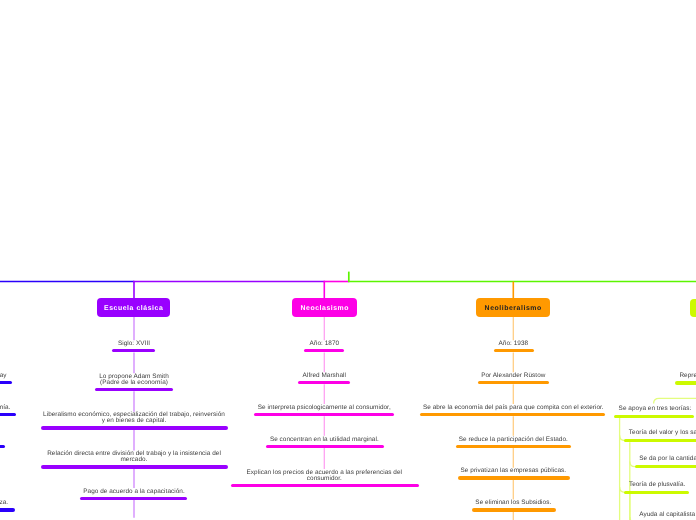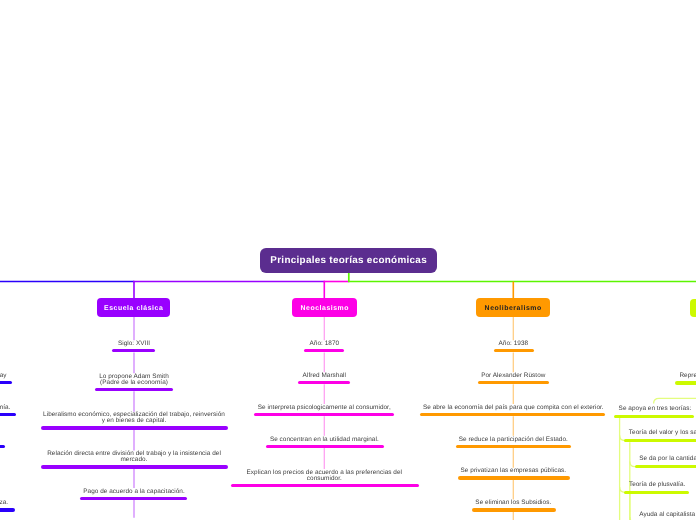--- a/index.html
+++ b/index.html
@@ -48,21 +48,20 @@
       <line x1="513.3" y1="511.59999999999997" x2="513.3" y2="520" stroke="#ffcc80" stroke-width="1.25"></line>
       <path d="M 700 398.4 L 659 398.4 Q 653.6 398.4 653.6 403.6" fill="none" stroke="#e4fd7f" stroke-width="1.3"></path>
       <line x1="619.6" y1="418" x2="619.6" y2="520" stroke="#e4fd7f" stroke-width="1.3"></line>
       <line x1="629.8000000000001" y1="442.2" x2="629.8000000000001" y2="520" stroke="#e4fd7f" stroke-width="1.3"></line>
       <line x1="629.9" y1="494" x2="629.9" y2="520" stroke="#e4fd7f" stroke-width="1.3"></line>
       <path d="M 619.6 435.3 Q 619.6 440.5 624.8000000000001 440.5 L 625.7 440.5" fill="none" stroke="#e4fd7f" stroke-width="1.3"></path>
       <path d="M 629.8000000000001 461.4 Q 629.8000000000001 466.59999999999997 635.0000000000001 466.59999999999997 L 636.1 466.59999999999997" fill="none" stroke="#e4fd7f" stroke-width="1.3"></path>
       <path d="M 619.6 487.1 Q 619.6 492.3 624.8000000000001 492.3 L 625.8 492.3" fill="none" stroke="#e4fd7f" stroke-width="1.3"></path>
       <path d="M 629.9 517.1 Q 629.9 522.3000000000001 635.1 522.3000000000001 L 636.1 522.3000000000001" fill="none" stroke="#e4fd7f" stroke-width="1.3"></path>
     </svg>
-<div class="node" style="left: 260px; top: 248px; width: 177px; height: 24.6px; background: rgb(91, 45, 143); color: rgb(255, 255, 255); font-size: 9.9px; letter-spacing: 0.3px; text-indent: 0.3px; border-radius: 6px;">Principales teorías económicas</div>
     <div class="node" style="padding-top: 1.2px; left: 96.6px; top: 298.4px; width: 73.6px; height: 18.4px; background: rgb(153, 0, 255); color: rgb(255, 255, 255); font-size: 6.9px; letter-spacing: 0.55px; text-indent: 0.55px;">Escuela clásica</div>
     <div class="leaf" style="left: 0px; top: 341.05px; width: 696px; text-align: center;">
       <span class="txt" style="position: absolute; left: -66px; width: 400px;">Siglo: XVIII</span>
     </div>
     <div class="bar" style="left: 112.3px; top: 349px; width: 43.1px; height: 3.4px; background: rgb(153, 0, 255);"></div>
     <div class="leaf" style="left: 0px; top: 373.95px; width: 696px; text-align: center;">
       <span class="txt" style="position: absolute; left: -66px; width: 400px;">Lo propone Adam Smith
 (Padre de la economía)</span>
     </div>
     <div class="bar" style="left: 94.6px; top: 387.8px; width: 78px; height: 3.4px; background: rgb(153, 0, 255);"></div>

